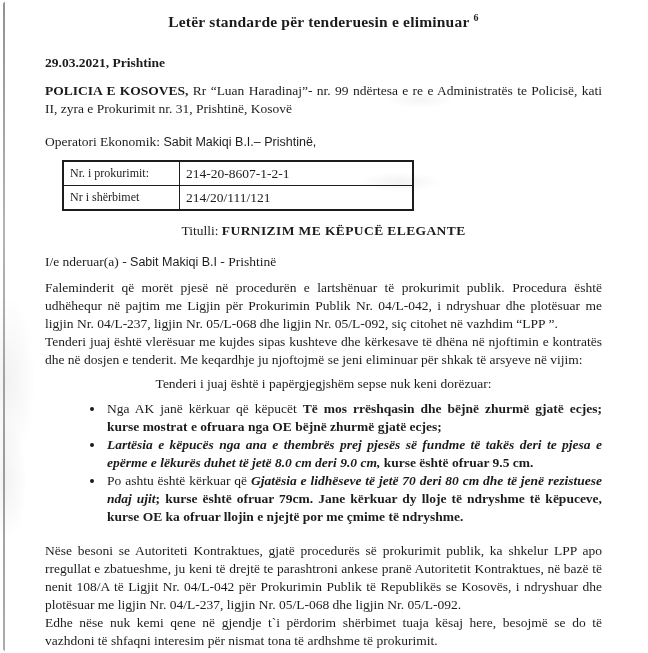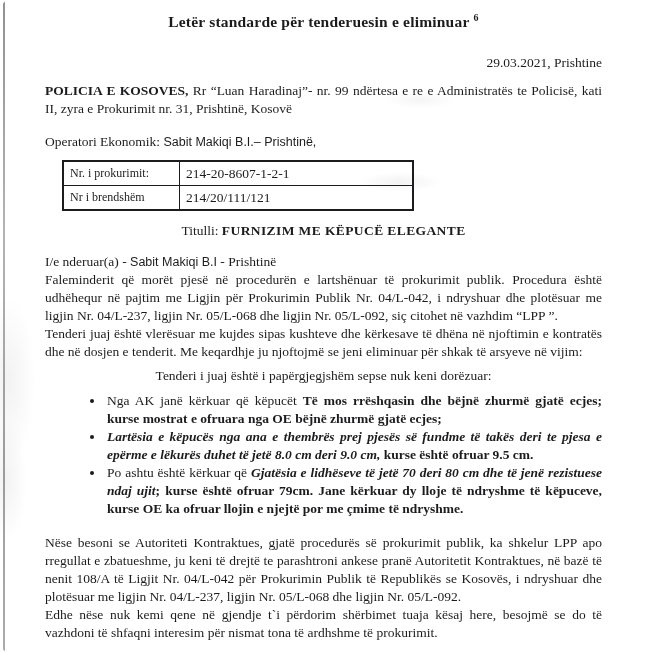--- a/index.html
+++ b/index.html
@@ -41,24 +41,23 @@
     padding-top: 8px;
     text-align: center;
     font-weight: bold;
     font-size: 15.5px;
     line-height: 20px;
     letter-spacing: 0.2px;
   }
   .doc-title sup { font-size: 10px; }
   .date-line {
     margin-top: 22px;
-    font-weight: normal;
+    font-weight: bold;
     font-size: 13.5px;
     line-height: 18px;
-    text-align: right;
   }
   .para {
     font-size: 13.5px;
     line-height: 18px;
     text-align: justify;
   }
   .recipient { margin-top: 10px; }
   .operator-line { margin-top: 15px; text-align: left; }
   .sans {
     font-family: "Liberation Sans", "DejaVu Sans", sans-serif;
@@ -77,21 +76,21 @@
     line-height: 15px;
     padding: 3px 6px;
     height: 17px;
     vertical-align: middle;
   }
   .ref-table td.ref-label { width: 103px; font-size: 12px; }
   .ref-table td.ref-value { font-size: 13.5px; }
   .titulli-line { margin-top: 11px; text-align: center; }
   .titulli-line .bold-caps { font-weight: bold; letter-spacing: 0.4px; }
   .salutation { margin-top: 13px; text-align: left; }
-  .body-block { margin-top: 0; }
+  .body-block { margin-top: 8px; }
   .reason-intro { margin-top: 6px; text-align: center; }
   .bullet-list {
     margin: 7px 0 14px 0;
     padding-left: 60px;
     font-size: 13.5px;
     line-height: 18px;
   }
   .bullet-list li {
     text-align: justify;
     padding-left: 2px;
@@ -116,21 +115,21 @@
 
     <div class="para operator-line"><span>Operatori Ekonomik: </span><span class="sans">Sabit Makiqi B.I.– Prishtinë,</span></div>
 
     <table class="ref-table">
       <tbody>
         <tr>
           <td class="ref-label">Nr. i prokurimit:</td>
           <td class="ref-value">214-20-8607-1-2-1</td>
         </tr>
         <tr>
-          <td class="ref-label">Nr i brendshëm</td>
+          <td class="ref-label">Nr i shërbimet</td>
           <td class="ref-value">214/20/111/121</td>
         </tr>
       </tbody>
     </table>
 
     <div class="para titulli-line"><span>Titulli: </span><span class="bold-caps">FURNIZIM ME KËPUCË ELEGANTE</span></div>
 
     <div class="para salutation"><span>I/e nderuar(a) - </span><span class="sans">Sabit Makiqi B.I</span><span> - Prishtinë</span></div>
 
     <div class="body-block">

